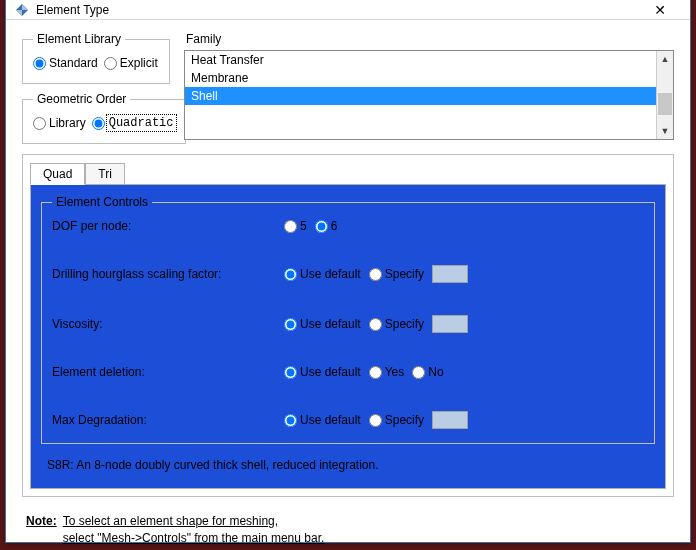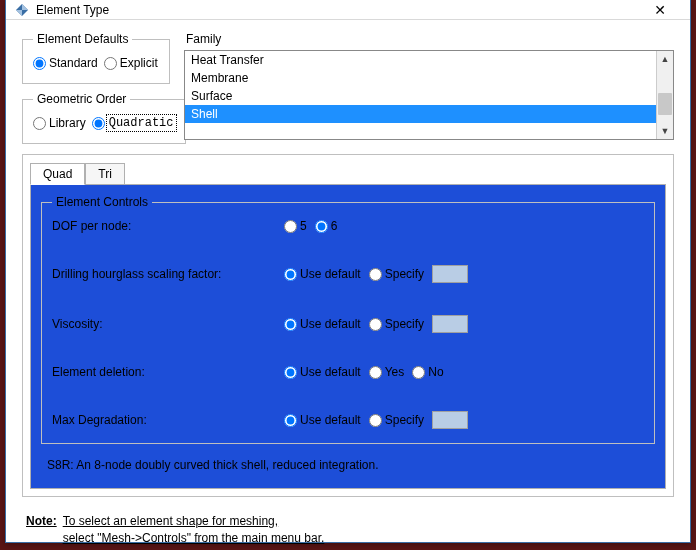--- a/index.html
+++ b/index.html
@@ -246,21 +246,21 @@
       <span>✕</span>
     </div>
   </div>
 
   <div class="content">
 
     <div class="top-row">
 
       <div class="lib-col">
         <fieldset>
-          <legend>Element Defaults</legend>
+          <legend>Element Library</legend>
           <div class="radio-row">
             <label class="radio-item">
               <input type="radio" name="lib" checked="" style="">
               <span>Standard</span>
             </label>
             <label class="radio-item">
               <input type="radio" name="lib" style="">
               <span>Explicit</span>
             </label>
           </div>
@@ -280,21 +280,20 @@
           </div>
         </fieldset>
       </div>
 
       <div class="family-box">
         <div class="family-label">Family</div>
         <div class="family-list-wrap">
           <div class="family-list" id="family-list">
               <div class="family-item">Heat Transfer</div>
               <div class="family-item">Membrane</div>
-              <div class="family-item">Surface</div>
               <div class="family-item selected">Shell</div>
             </div>
           <div class="family-scroll">
             <div class="arrow up">▲</div>
             <div class="thumb"></div>
             <div class="arrow dn">▼</div>
           </div>
         </div>
       </div>
 

